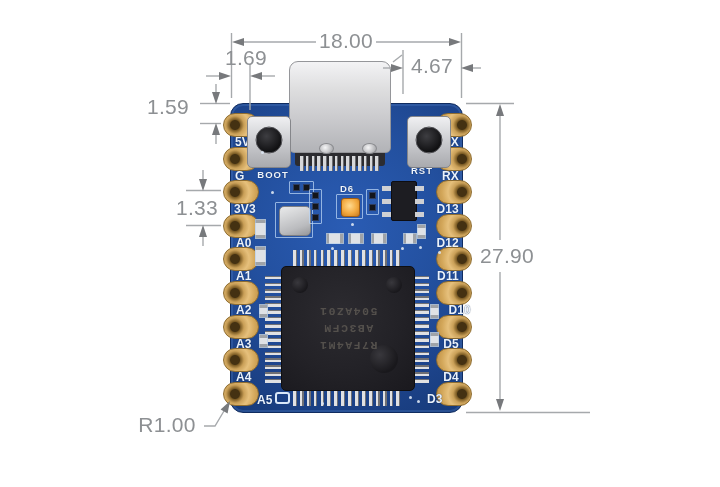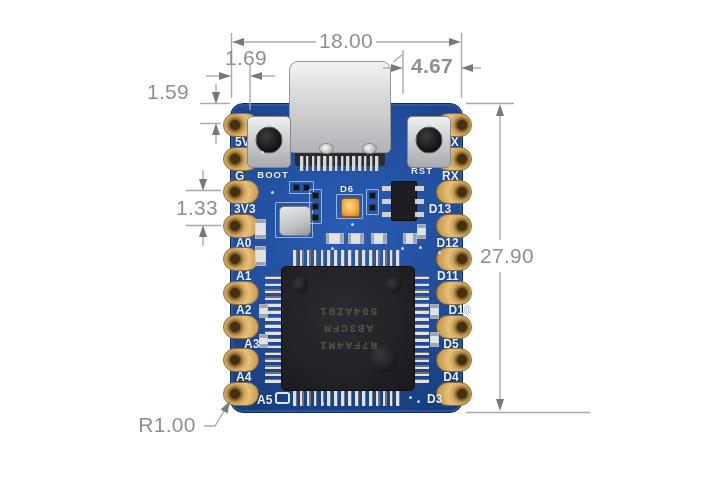--- a/index.html
+++ b/index.html
@@ -90,27 +90,27 @@
     <div class="pad r" style="left:205px;top:211px;"></div>
     <div class="pad r" style="left:205px;top:244px;"></div>
     <div class="pad r" style="left:205px;top:278px;"></div>
 
     <div class="pin-lab" style="left:4px;top:33px;">5V</div>
     <div class="pin-lab" style="left:4px;top:67px;">G</div>
     <div class="pin-lab" style="left:3px;top:100px;">3V3</div>
     <div class="pin-lab" style="left:5px;top:134px;">A0</div>
     <div class="pin-lab" style="left:5px;top:167px;">A1</div>
     <div class="pin-lab" style="left:5px;top:201px;">A2</div>
-    <div class="pin-lab" style="left:5px;top:235px;margin-left:8px;">A3</div>
+    <div class="pin-lab" style="left:5px;top:235px;">A3</div>
     <div class="pin-lab" style="left:5px;top:268px;">A4</div>
     <div class="pin-lab" style="left:26px;top:291px;">A5</div>
 
     <div class="pin-lab r" style="left:190px;top:33px;">TX</div>
     <div class="pin-lab r" style="left:190px;top:67px;">RX</div>
-    <div class="pin-lab r" style="left:190px;top:100px;text-align:center;">D13</div>
+    <div class="pin-lab r" style="left:190px;top:100px;">D13</div>
     <div class="pin-lab r" style="left:190px;top:134px;">D12</div>
     <div class="pin-lab r" style="left:190px;top:167px;">D11</div>
     <div class="pin-lab r" style="left:202px;top:201px;">D10</div>
     <div class="pin-lab r" style="left:190px;top:235px;">D5</div>
     <div class="pin-lab r" style="left:190px;top:268px;">D4</div>
     <div class="pin-lab" style="left:196px;top:290px;">D3</div>
 
     <div class="usb-mouth"></div>
     <div class="usb-teeth"></div>
     <div class="usb-body">
@@ -241,19 +241,19 @@
       <polygon points="500,411 496,399 504,399"></polygon>
     </g>
     <g>
       <polyline points="204,426 215,426 224,411"></polyline>
       <polygon points="230,401 227.6,413.5 220.6,409.5"></polygon>
     </g>
   </svg>
 
   <div class="dim-label" style="left:346px;top:41px;">18.00</div>
   <div class="dim-label" style="left:246px;top:58px;">1.69</div>
-  <div class="dim-label" style="left:432px;top:66px;font-weight:bold;">4.67</div>
-  <div class="dim-label" style="left:168px;top:92px;text-align:center;">1.59</div>
+  <div class="dim-label" style="left:432px;top:66px;">4.67</div>
+  <div class="dim-label" style="left:168px;top:107px;text-align:center;">1.59</div>
   <div class="dim-label" style="left:197px;top:208px;">1.33</div>
   <div class="dim-label" style="left:507px;top:256px;">27.90</div>
   <div class="dim-label" style="left:167px;top:425px;">R1.00</div>
 
 </div>
 
 </body></html>

